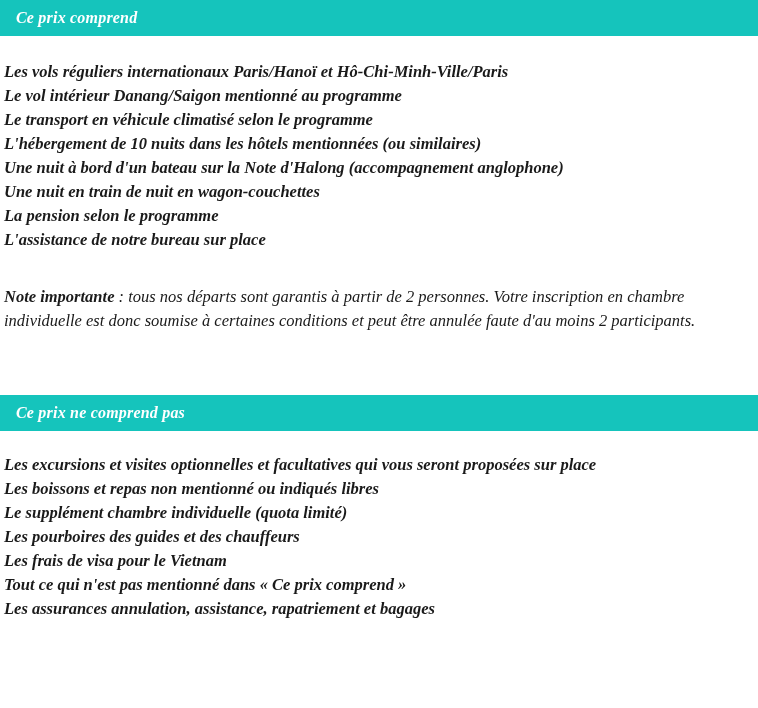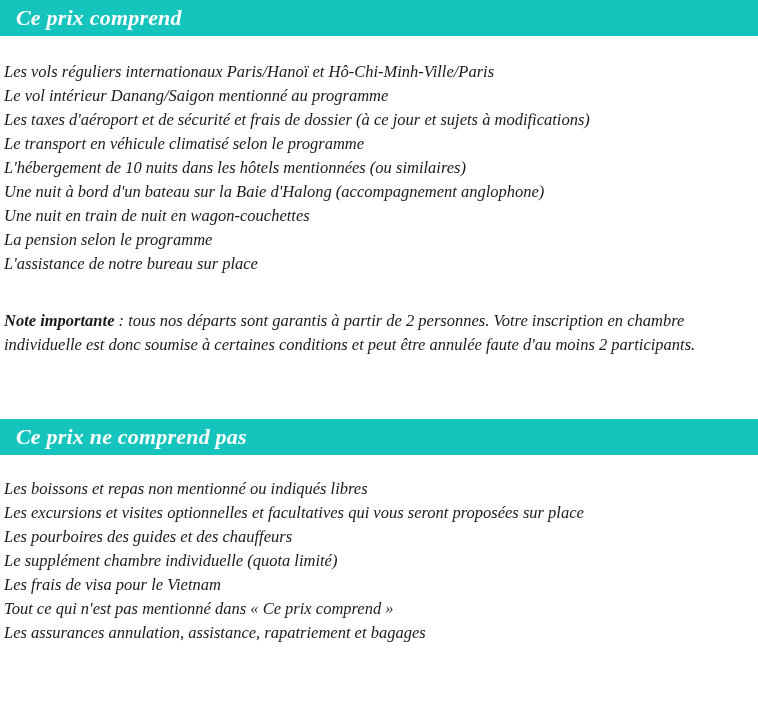--- a/index.html
+++ b/index.html
@@ -19,21 +19,21 @@
     width: 758px;
     height: 708px;
     box-sizing: border-box;
   }
   .section-header {
     background: #15c4bc;
     color: #ffffff;
     font-family: "Liberation Serif", serif;
     font-style: italic;
     font-weight: bold;
-    font-size: 22px;
+    font-size: 16px;
     line-height: 36px;
     height: 36px;
     padding: 0 0 0 16px;
     box-sizing: border-box;
     letter-spacing: 0.2px;
   }
   .section-body {
     padding: 0 4px 0 2px;
   }
   .list {
@@ -42,20 +42,21 @@
     list-style: none;
   }
   .list li {
     font-family: "Liberation Serif", serif;
     font-style: italic;
     font-size: 16.5px;
     line-height: 24px;
     color: #1a1a1a;
     padding: 0 0 0 2px;
     white-space: nowrap;
+    font-weight: bold;
   }
   .spacer-after-header { height: 24px; }
   .note {
     font-family: "Liberation Serif", serif;
     font-style: italic;
     font-size: 16.5px;
     line-height: 24px;
     color: #1a1a1a;
     padding-left: 2px;
     padding-right: 8px;
@@ -74,44 +75,43 @@
 
 <div class="page">
 
   <div class="section">
     <div class="section-header">Ce prix comprend</div>
     <div class="spacer-after-header"></div>
     <div class="section-body">
       <ul class="list">
         <li>Les vols réguliers internationaux Paris/Hanoï et Hô-Chi-Minh-Ville/Paris</li>
         <li>Le vol intérieur Danang/Saigon mentionné au programme</li>
-        <li>Les taxes d'aéroport et de sécurité et frais de dossier (à ce jour et sujets à modifications)</li>
         <li>Le transport en véhicule climatisé selon le programme</li>
         <li>L'hébergement de 10 nuits dans les hôtels mentionnées (ou similaires)</li>
-        <li>Une nuit à bord d'un bateau sur la Baie d'Halong (accompagnement anglophone)</li>
+        <li>Une nuit à bord d'un bateau sur la Note d'Halong (accompagnement anglophone)</li>
         <li>Une nuit en train de nuit en wagon-couchettes</li>
         <li>La pension selon le programme</li>
         <li>L'assistance de notre bureau sur place</li>
       </ul>
       <div class="gap-before-note"></div>
       <p class="note"><b>Note importante</b><span> : tous nos départs sont garantis à partir de 2 personnes. Votre inscription en chambre individuelle est donc soumise à certaines conditions et peut être annulée faute d'au moins 2 participants.</span></p>
     </div>
   </div>
 
   <div class="gap-between-sections"></div>
 
   <div class="section">
     <div class="section-header">Ce prix ne comprend pas</div>
     <div class="gap-after-header2"></div>
     <div class="section-body">
       <ul class="list">
+        <li>Les excursions et visites optionnelles et facultatives qui vous seront proposées sur place</li>
         <li>Les boissons et repas non mentionné ou indiqués libres</li>
-        <li>Les excursions et visites optionnelles et facultatives qui vous seront proposées sur place</li>
+        <li>Le supplément chambre individuelle (quota limité)</li>
         <li>Les pourboires des guides et des chauffeurs</li>
-        <li>Le supplément chambre individuelle (quota limité)</li>
         <li>Les frais de visa pour le Vietnam</li>
         <li>Tout ce qui n'est pas mentionné dans « Ce prix comprend »</li>
         <li>Les assurances annulation, assistance, rapatriement et bagages</li>
       </ul>
     </div>
   </div>
 
 </div>
 
 </body></html>

